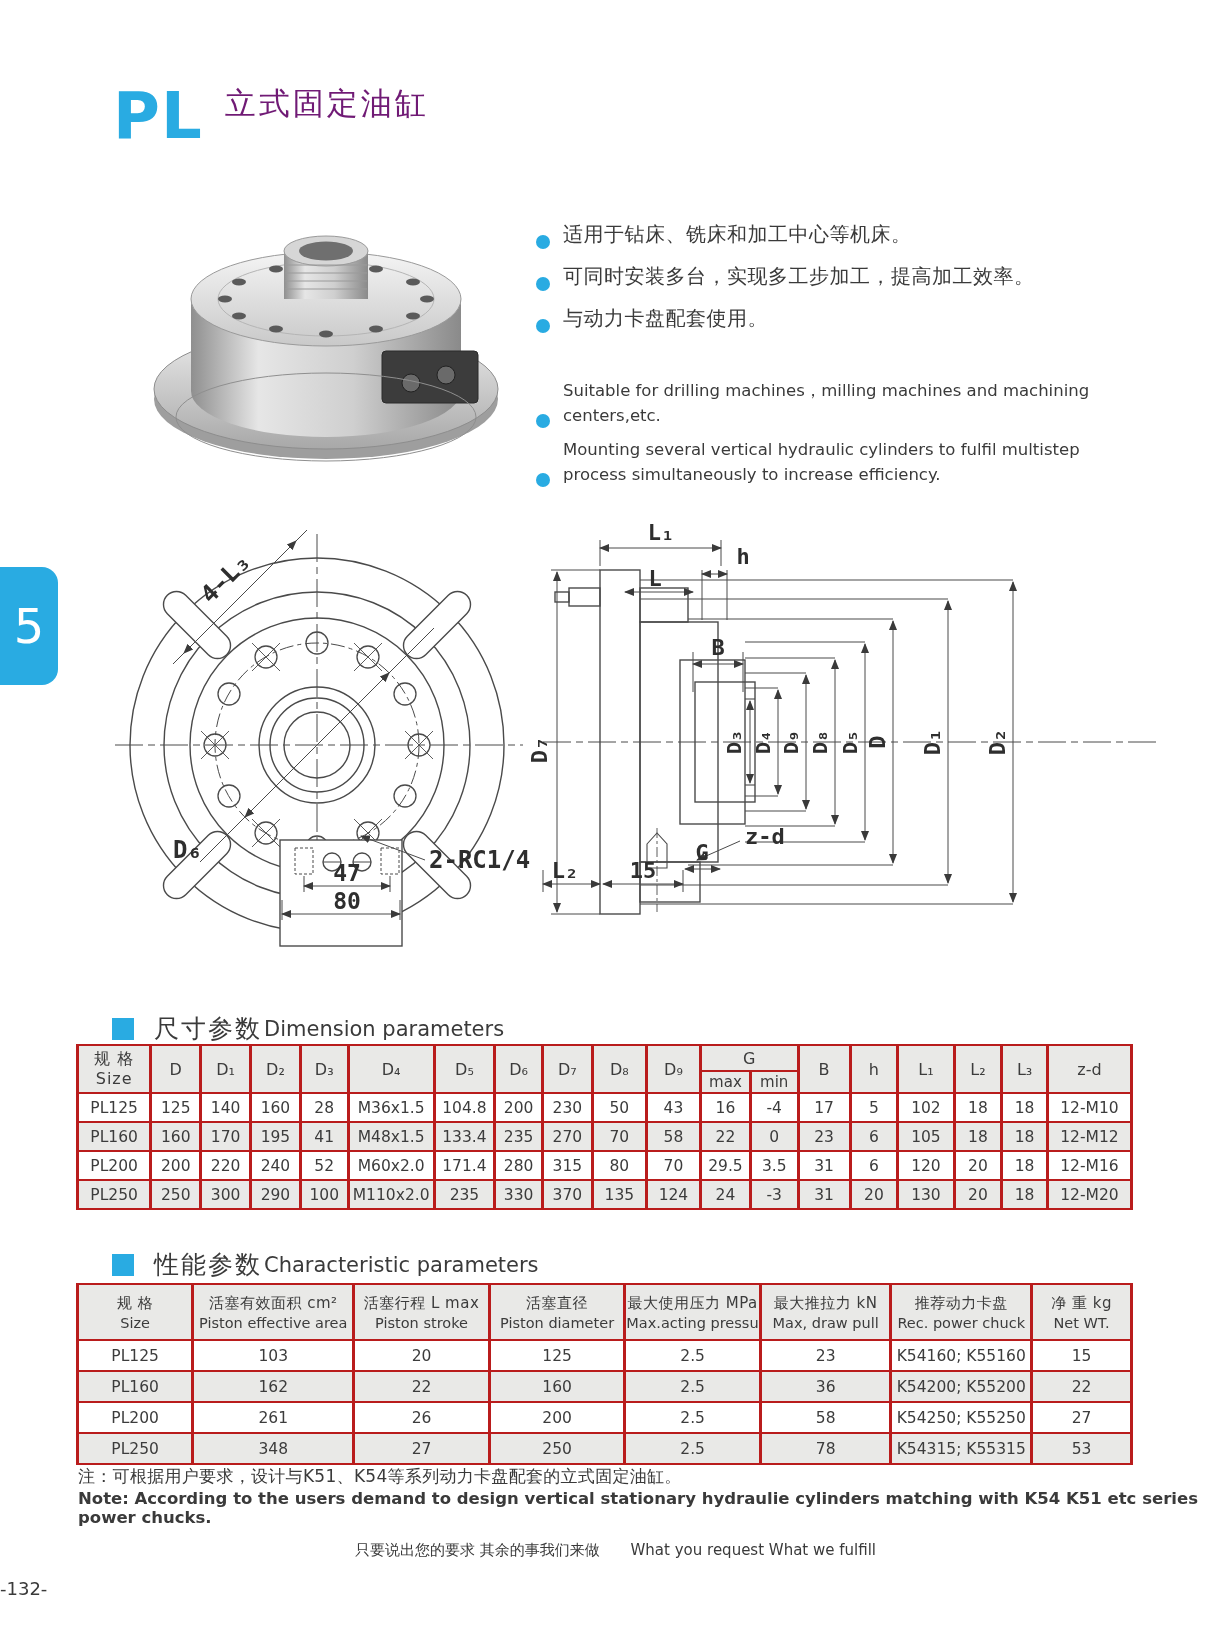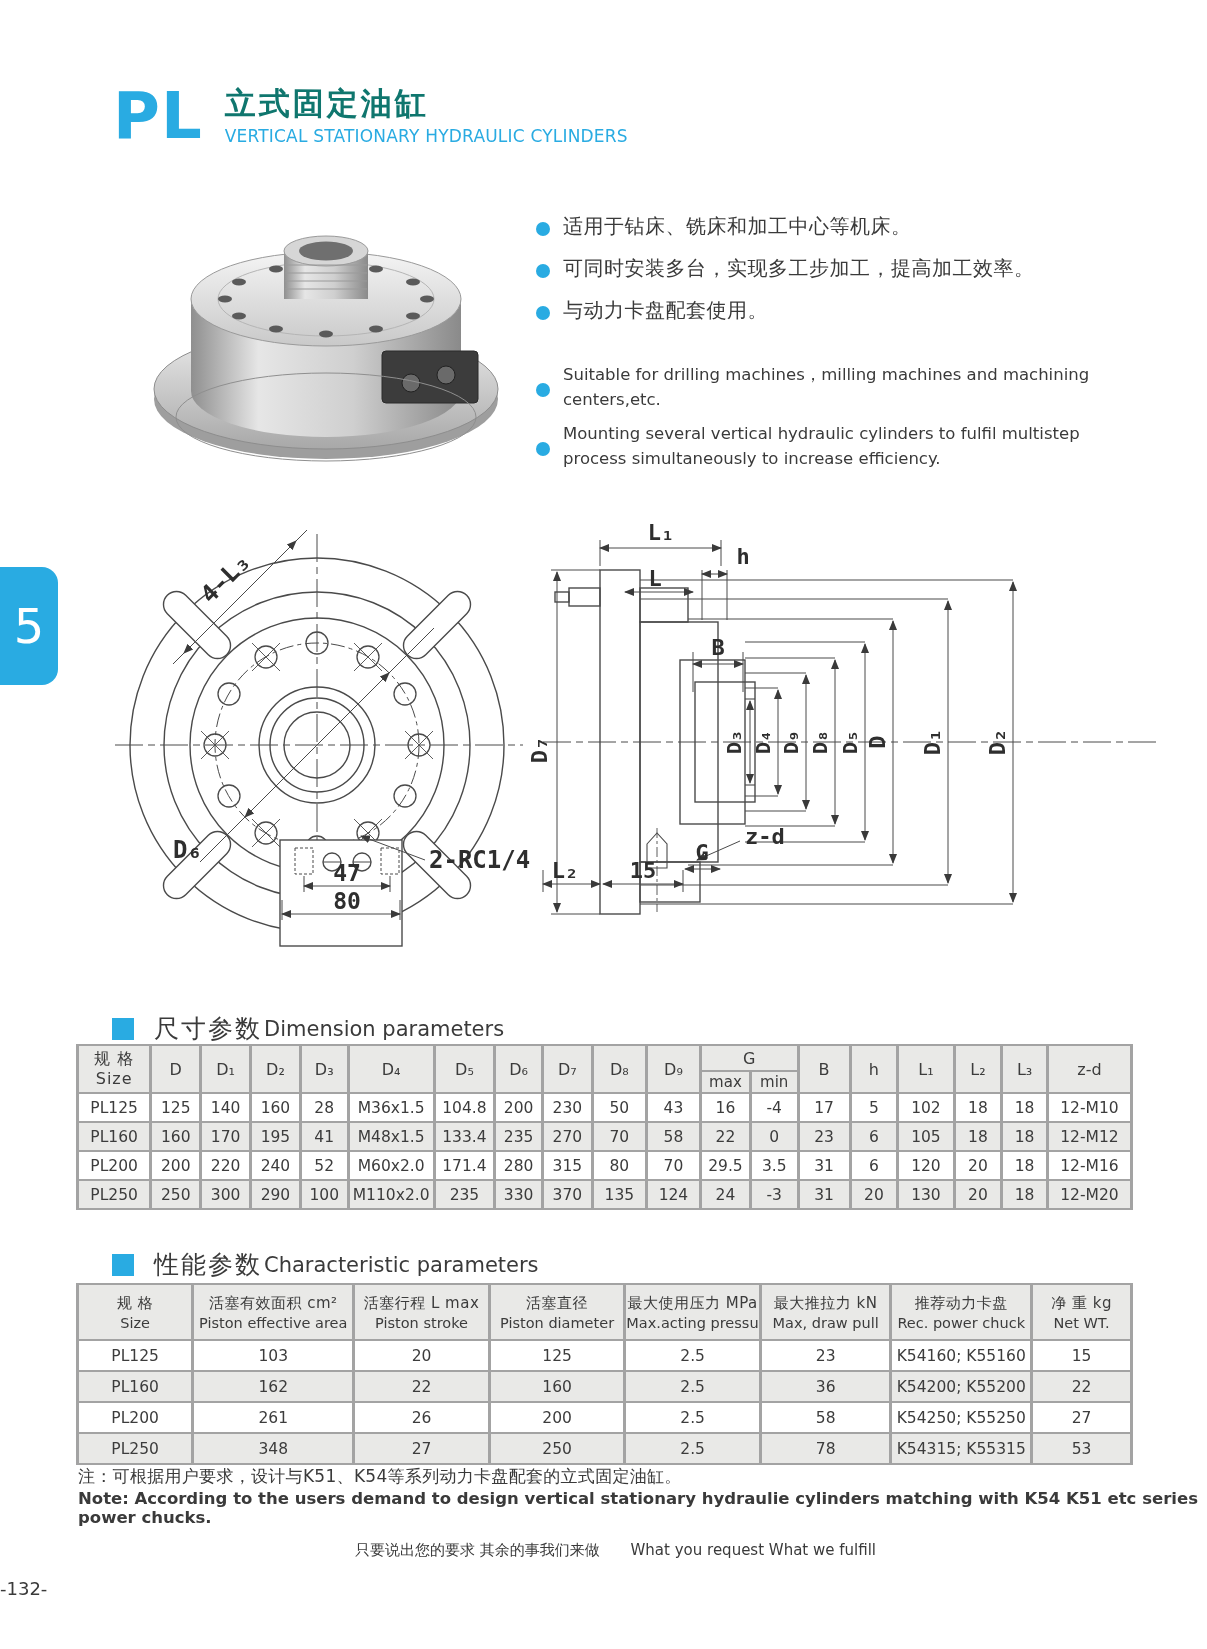--- a/index.html
+++ b/index.html
@@ -4,45 +4,45 @@
 <style>
   html,body{margin:0;padding:0;background:#fff;}
   .page{
     position:relative;width:1207px;height:1649px;background:#fff;overflow:hidden;
     font-family:"DejaVu Sans","Liberation Sans",sans-serif;color:#3a3a3a;
   }
   
   .hdr{position:absolute;left:113px;top:84px;display:flex;align-items:flex-start;}
   .hdr .code{font-size:64px;font-weight:bold;color:#29abe2;line-height:1;letter-spacing:1px;}
   .hdr .titles{margin-left:22px;padding-top:2px;}
-  .hdr .t-cn{font-size:31px;font-weight:700;color:#0f766e;letter-spacing:3px;line-height:1.15;}
+  .hdr .t-cn{font-size:31px;font-weight:400;color:#701a75;letter-spacing:3px;line-height:1.15;}
   .hdr .t-en{font-size:17px;color:#29abe2;letter-spacing:.2px;margin-top:4px;}
   
   .tab5{position:absolute;left:0;top:567px;width:58px;height:118px;background:#29abe2;
     border-radius:0 16px 16px 0;color:#fff;font-size:48px;display:flex;align-items:center;justify-content:center;}
   
   .features{position:absolute;left:536px;top:212px;width:630px;}
-  .feat{display:flex;align-items:center;margin-bottom:13px;}
+  .feat{display:flex;align-items:flex-end;margin-bottom:13px;margin-top:8px;}
   .feat .dot{flex:0 0 14px;width:14px;height:14px;border-radius:50%;background:#29abe2;margin:5px 13px 0 0;}
   .feat.cn{font-size:20px;line-height:1.45;letter-spacing:.5px;}
   .feat.en{font-size:16.5px;line-height:25px;margin-bottom:9px;}
   .gap-cn-en{height:24px;}
   
   .drawings{position:absolute;left:95px;top:492px;width:1070px;height:455px;}
   .drawings svg{display:block;}
   .dwg-label{font-family:"DejaVu Sans Mono","Liberation Mono",monospace;font-weight:bold;fill:#2e2e2e;}
   
   .photo{position:absolute;left:130px;top:203px;width:392px;height:268px;}
   
   .sec-head{position:absolute;left:112px;display:flex;align-items:center;}
   .sec-head .sq{width:22px;height:22px;background:#29abe2;margin-right:20px;}
   .sec-head .cn{font-size:25px;letter-spacing:2px;margin-right:2px;}
   .sec-head .en{font-size:21px;}
   
-  table.data{border-collapse:separate;border-spacing:3px 2px;table-layout:fixed;background:#a3a3a3;}
+  table.data{border-collapse:separate;border-spacing:3px 2px;table-layout:fixed;background:#b91c1c;}
   table.data th,table.data td{background:#e9e9e7;font-weight:normal;text-align:center;vertical-align:middle;
     padding:0;font-size:15.5px;color:#3c3c3c;overflow:hidden;white-space:nowrap;}
   table.data tr.w td{background:#fff;}
   .dim-table{position:absolute;left:76px;top:1044px;width:1057px;}
   .dim-table td{height:27px;}
   .dim-table tr.h1 th{height:24px;font-size:16px;}
   .dim-table tr.h2 th{height:20px;font-size:15px;}
   .dim-table th.size-th div{line-height:1.25;font-size:16px;letter-spacing:1px;}
   .char-table{position:absolute;left:76px;top:1283px;width:1057px;}
   .char-table th{height:54px;}
@@ -58,21 +58,20 @@
 </style>
 </head>
 <body>
 
 <div class="page">
 
   <div class="hdr">
     <div class="code">PL</div>
     <div class="titles">
       <div class="t-cn">立式固定油缸</div>
-      <div class="t-en">VERTICAL STATIONARY HYDRAULIC CYLINDERS</div>
     </div>
   </div>
 
   <div class="tab5">5</div>
 
   <svg class="photo" viewBox="0 0 392 268" xmlns="http://www.w3.org/2000/svg">
     <defs>
       <linearGradient id="gBase" x1="0" y1="0" x2="0" y2="1">
         <stop offset="0" stop-color="#ececec"></stop>
           <stop offset="1" stop-color="#a8a8a8"></stop>

